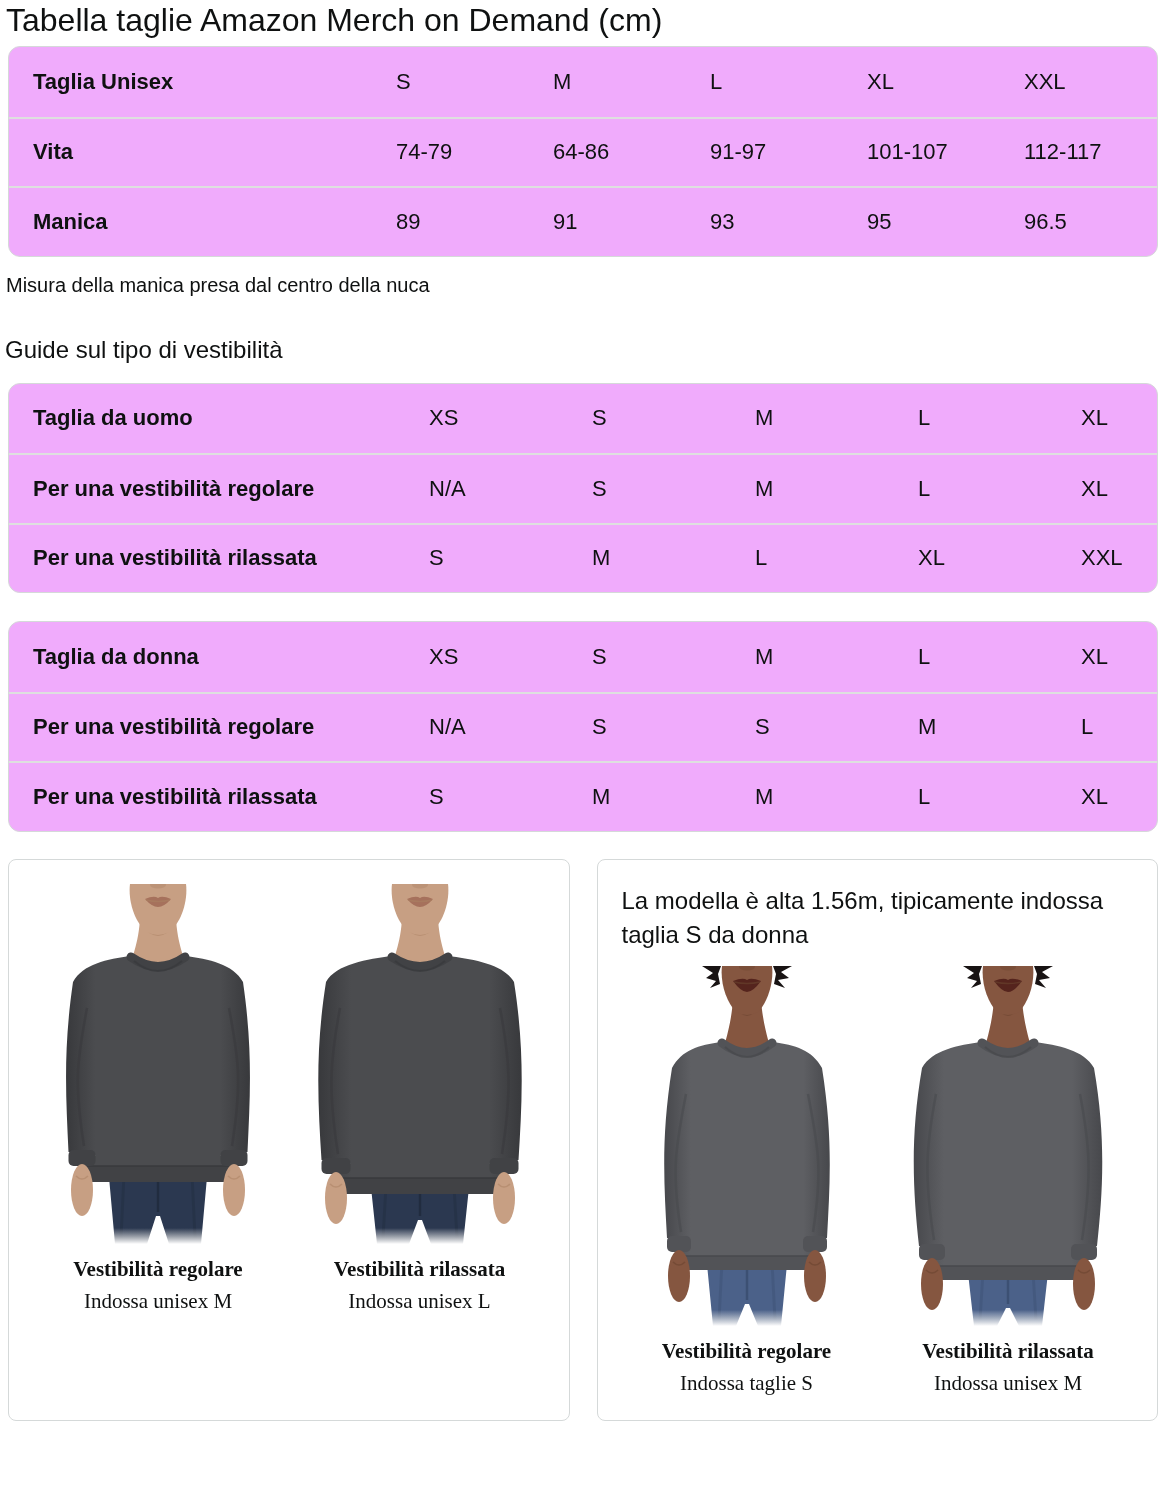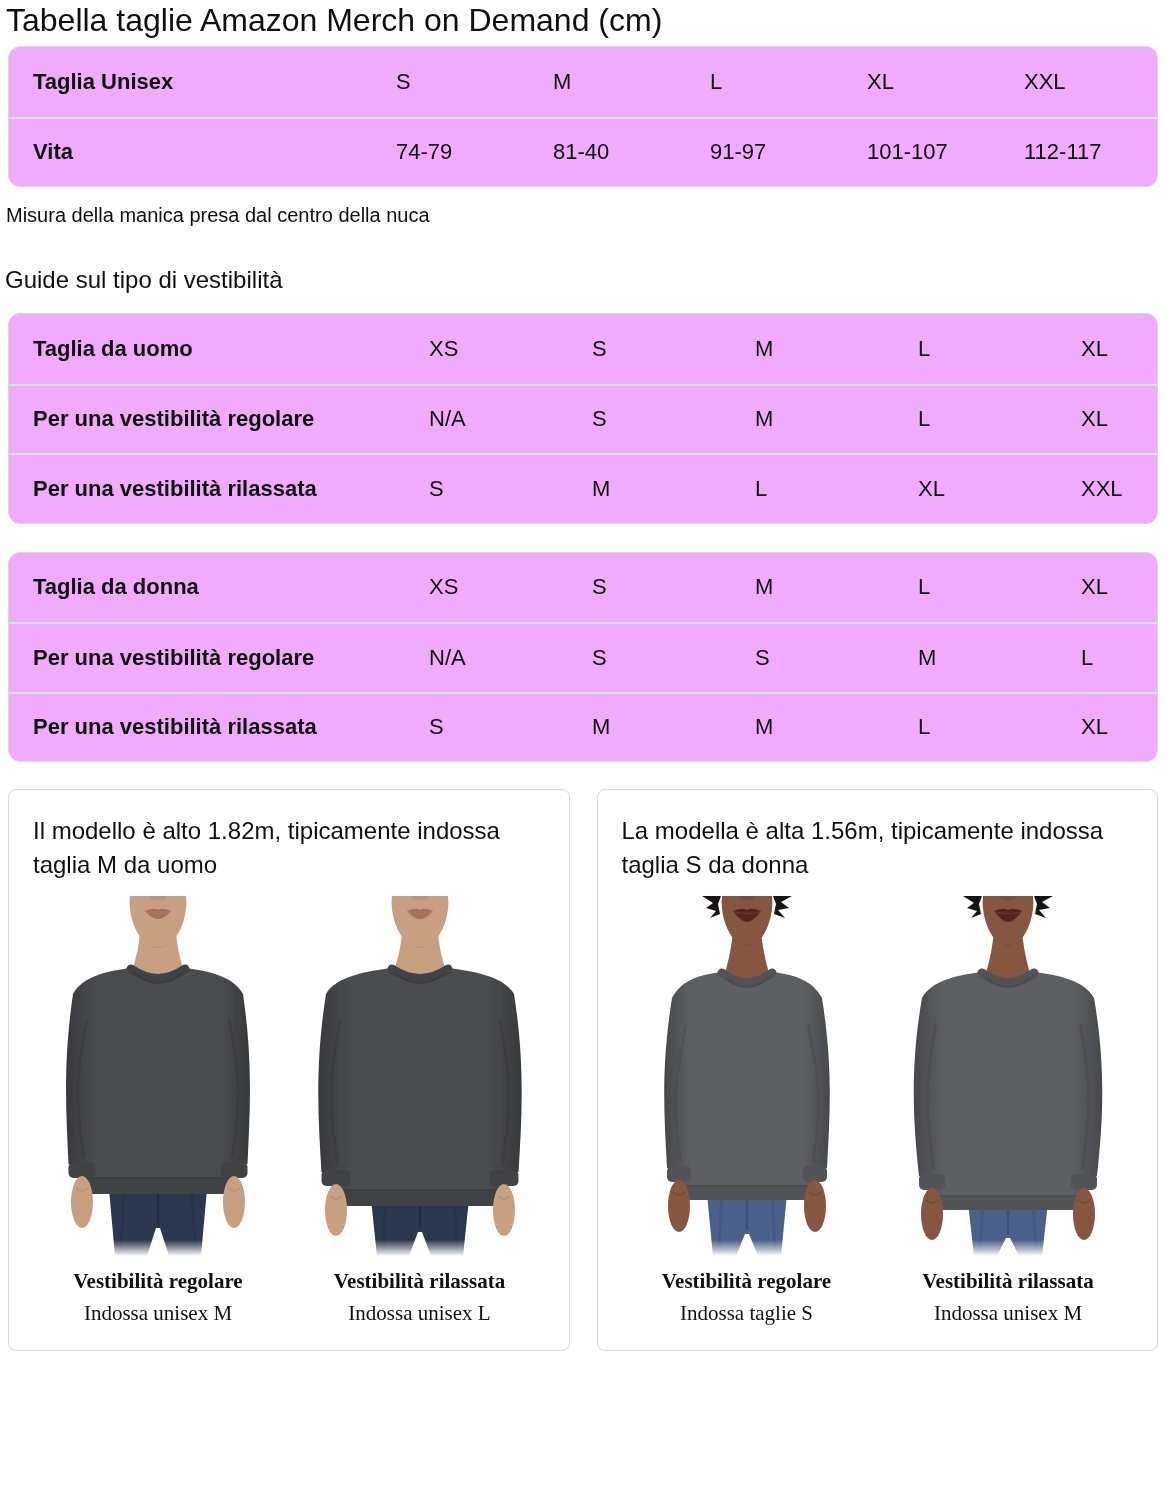--- a/index.html
+++ b/index.html
@@ -44,25 +44,33 @@
       <div class="cell row-label">Taglia Unisex</div>
       <div class="cell">S</div>
       <div class="cell">M</div>
       <div class="cell">L</div>
       <div class="cell">XL</div>
       <div class="cell">XXL</div>
     </div>
     <div class="trow t1">
       <div class="cell row-label">Vita</div>
       <div class="cell">74-79</div>
-      <div class="cell">81-40</div>
+      <div class="cell">64-86</div>
       <div class="cell">91-97</div>
       <div class="cell">101-107</div>
       <div class="cell">112-117</div>
     </div>
+    <div class="trow t1">
+      <div class="cell row-label">Manica</div>
+      <div class="cell">89</div>
+      <div class="cell">91</div>
+      <div class="cell">93</div>
+      <div class="cell">95</div>
+      <div class="cell">96.5</div>
+    </div>
   </div>
 
   <div class="note">Misura della manica presa dal centro della nuca</div>
 
   <div class="section-heading">Guide sul tipo di vestibilità</div>
 
   <div class="box mt-table2">
     <div class="trow t2">
       <div class="cell row-label">Taglia da uomo</div>
       <div class="cell">XS</div>
@@ -118,21 +126,20 @@
       <div class="cell">M</div>
       <div class="cell">L</div>
       <div class="cell">XL</div>
       <div class="cell">XXL</div>
     </div>
   </div>
 
   <div class="cards">
 
     <div class="card">
-      <div class="model-desc">Il modello è alto 1.82m, tipicamente indossa taglia M da uomo</div>
       <div class="photos">
         <div class="figure-col">
           <div class="photo">
               <svg width="250" height="360" viewBox="0 0 250 360" xmlns="http://www.w3.org/2000/svg">
                 <defs>
                   <linearGradient id="male-regular-sw" x1="0" y1="0" x2="1" y2="0">
                     <stop offset="0" stop-color="#38393c"></stop>
                     <stop offset="0.16" stop-color="#4b4c4f"></stop>
                     <stop offset="0.84" stop-color="#4b4c4f"></stop>
                     <stop offset="1" stop-color="#38393c"></stop>

